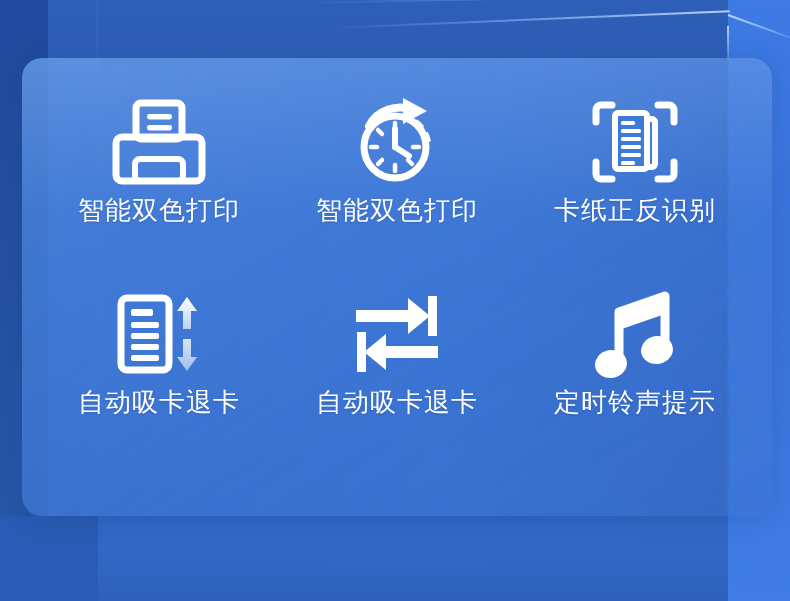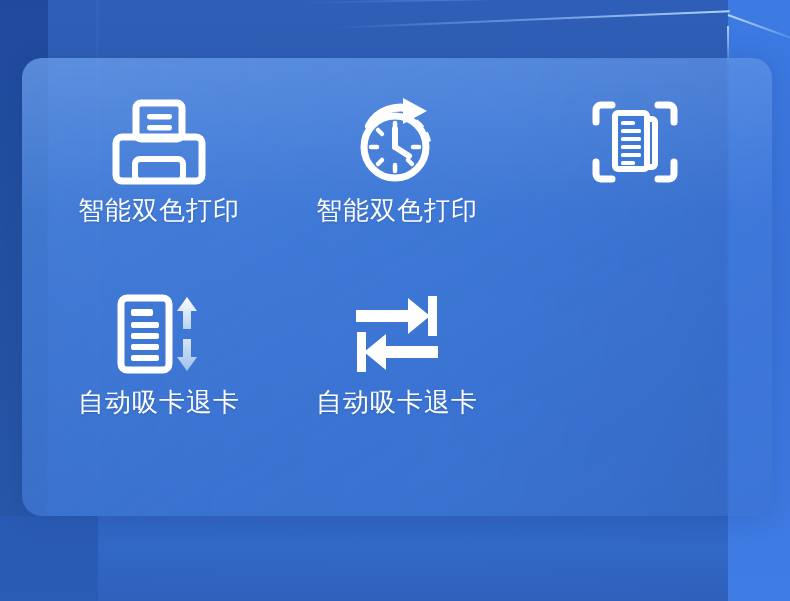--- a/index.html
+++ b/index.html
@@ -233,20 +233,21 @@
             <g fill="#fff">
               <rect x="32" y="24" width="14" height="4" rx="1.6"></rect>
               <rect x="32" y="32" width="20" height="4" rx="1.6"></rect>
               <rect x="32" y="40" width="20" height="4" rx="1.6"></rect>
               <rect x="32" y="48" width="20" height="4" rx="1.6"></rect>
               <rect x="32" y="56" width="20" height="4" rx="1.6"></rect>
               <rect x="32" y="64" width="14" height="4" rx="1.6"></rect>
             </g>
           </svg>
         </div>
+        <div class="label">卡纸正反识别</div>
       </div>
 
       <div class="cell row2">
         <div class="icon-wrap">
           <svg width="88" height="86" viewBox="0 0 88 86" fill="none">
             <defs>
               <linearGradient id="arrUp" x1="0" y1="0" x2="0" y2="1">
                 <stop offset="0" stop-color="#ffffff"></stop>
                 <stop offset="1" stop-color="#b9d2f2"></stop>
               </linearGradient>
@@ -282,16 +283,27 @@
             <rect x="76" y="0" width="9" height="40" fill="#fff"></rect>
 
             <rect x="30" y="50" width="56" height="12" fill="#fff"></rect>
             <path d="M34 38 L12 56 L34 74 Z" fill="#fff"></path>
             <rect x="5" y="36" width="9" height="40" fill="#fff"></rect>
           </svg>
         </div>
         <div class="label">自动吸卡退卡</div>
       </div>
 
+      <div class="cell row2">
+        <div class="icon-wrap">
+          <svg width="84" height="92" viewBox="0 0 84 92" fill="none">
+            <path d="M26 74 V24 L72 8 V60" stroke="#fff" stroke-width="9" stroke-linejoin="round" fill="none"></path>
+            <path d="M26 24 L72 8 V26 L26 42 Z" fill="#fff"></path>
+            <ellipse cx="18" cy="76" rx="16" ry="14" fill="#fff" transform="rotate(-12 18 76)"></ellipse>
+            <ellipse cx="64" cy="62" rx="16" ry="14" fill="#fff" transform="rotate(-12 64 62)"></ellipse>
+          </svg>
+        </div>
+        <div class="label">定时铃声提示</div>
+      </div>
 
     </div>
   </div>
 </div>
 
 </body></html>

